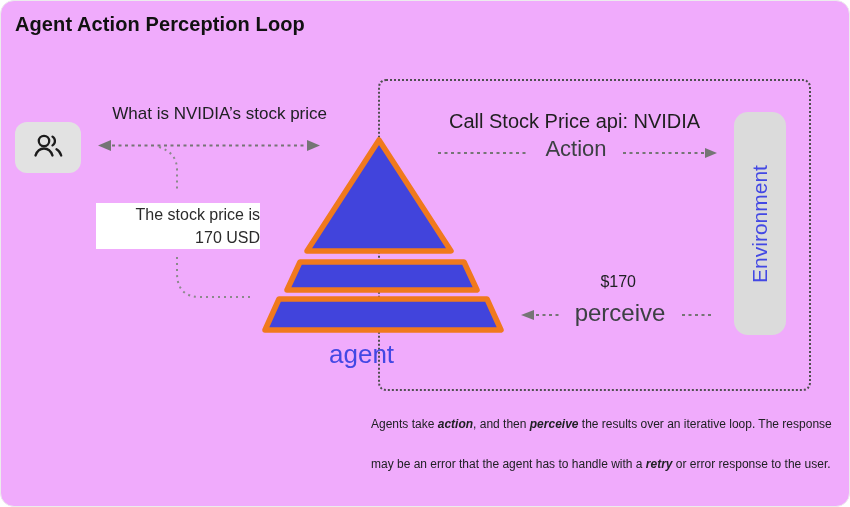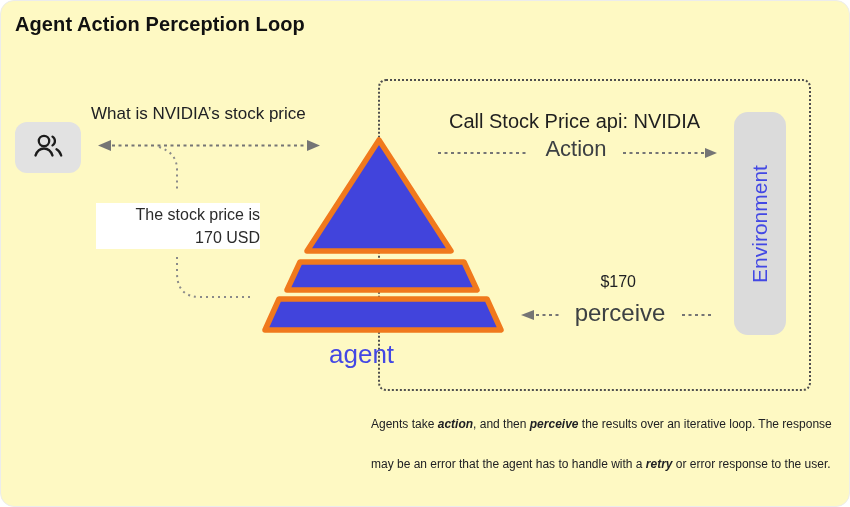--- a/index.html
+++ b/index.html
@@ -1,21 +1,21 @@
 <!DOCTYPE html>
 <html style="--pyramid_fill: #4144DC; --pyramid_stroke: #F0791D; --label_blue: #4348E4; --arrow_gray: #757575; --box_gray: #E2E2E2;"><head>
 <meta charset="utf-8">
 <style>
   html,body{margin:0;padding:0;background:#fff;}
   body{font-family:"Liberation Sans", sans-serif; color:#202124;}
-  #canvas{position:relative;width:850px;height:507px;background:#fef9c3;border:1px solid #ececec;border-radius:14px;overflow:hidden;box-sizing:border-box;}
+  #canvas{position:relative;width:850px;height:507px;background:#f0abfc;border:1px solid #ececec;border-radius:14px;overflow:hidden;box-sizing:border-box;}
   .abs{position:absolute;}
   #title{left:14px;top:12px;font-size:20px;font-weight:700;color:#111;letter-spacing:.1px;z-index:4;}
   #user-box{left:14px;top:121px;width:66px;height:51px;background:var(--box_gray,#E2E2E2);border-radius:12px;display:flex;align-items:center;justify-content:center;z-index:3;}
-  #question{left:90px;top:103px;width:236px;text-align:left;font-size:17px;color:#202124;z-index:3;}
+  #question{left:90px;top:103px;width:236px;text-align:right;font-size:17px;color:#202124;z-index:3;}
   #answer{left:95px;top:202px;width:164px;text-align:right;font-size:16px;line-height:23px;color:#2b2b2b;z-index:3;background:#fff;}
   #loop-box{left:377px;top:78px;width:433px;height:312px;border:2px dotted #4f4f4f;border-radius:8px;box-sizing:border-box;z-index:0;}
   #env-box{left:733px;top:111px;width:52px;height:223px;background:#DBDBDB;border-radius:14px;display:flex;align-items:center;justify-content:center;z-index:1;}
   #env-box .vtext{transform:rotate(-90deg);white-space:nowrap;font-size:21px;color:var(--label_blue,#4348E4);}
   #api-call{left:448px;top:109px;width:252px;text-align:left;font-size:20px;color:#1f1f1f;z-index:3;}
   #action-label{left:525px;top:135px;width:100px;text-align:center;font-size:22px;color:#3c4043;z-index:3;}
   #price-value{left:555px;top:272px;width:80px;text-align:right;font-size:16px;color:#202124;z-index:3;}
   #perceive-label{left:560px;top:298px;width:118px;text-align:center;font-size:24px;color:#3c4043;z-index:3;}
   #agent-label{left:328px;top:338px;width:100px;text-align:left;font-size:26px;color:var(--label_blue,#4348E4);z-index:3;}
   #caption{left:370px;top:403px;width:468px;font-size:12px;line-height:40px;color:#202124;z-index:3;}

